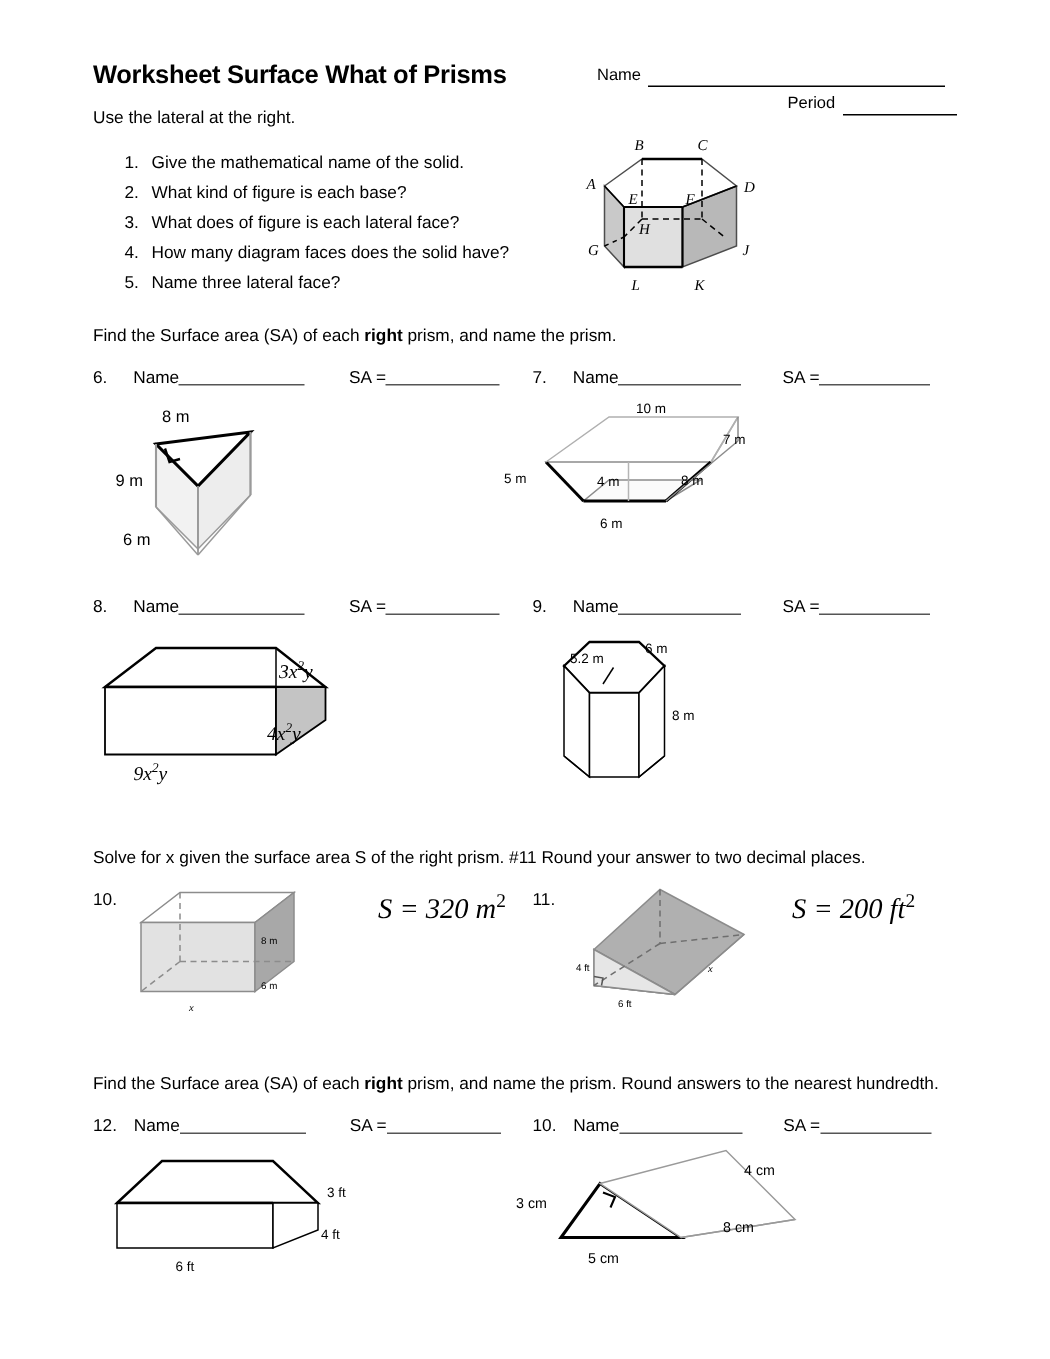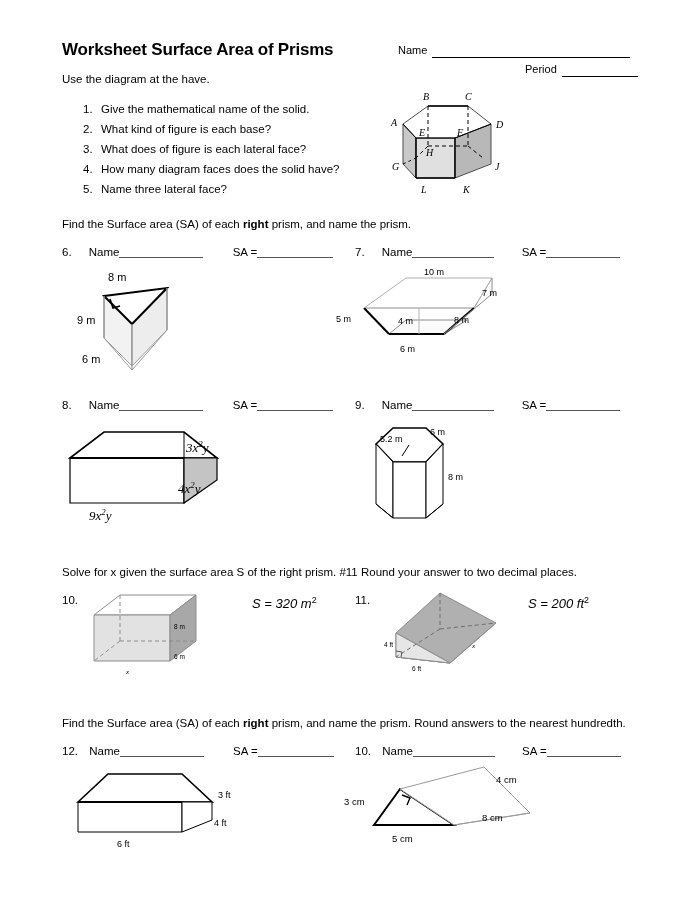--- a/index.html
+++ b/index.html
@@ -6,43 +6,43 @@
   body{
     width:700px;height:906px;position:relative;
     font-family:"Liberation Sans", sans-serif;
     color:#000;-webkit-font-smoothing:antialiased;
   }
   .page{position:absolute;inset:0;}
   .abs{position:absolute;}
   .t{font-size:11.5px;line-height:1.25;white-space:nowrap;}
   .title{font-size:17px;font-weight:bold;letter-spacing:-.2px;}
   .lbl{font-size:11px;white-space:nowrap;}
-  .serif{font-family:Liberation Sans, sans-serif;font-style:italic;font-size:13px;white-space:nowrap;}
+  .serif{font-family:Liberation Serif, serif;font-style:italic;font-size:19px;white-space:nowrap;}
   .serif .up{font-style:italic;}
   .blank{display:inline-block;border-bottom:1px solid #555;height:11px;vertical-align:-2px;}
   b.rt{font-weight:bold;}
   sup{font-size:.68em;vertical-align:super;line-height:0;}
   .mathvar{font-family:"Liberation Serif", serif;font-style:italic;}
   svg{display:block;overflow:visible;}
   .qrow{font-size:11.5px;white-space:nowrap;margin-left:21px;}
 </style>
 </head>
 <body>
 
 <div class="page">
 
-  <div class="abs title" style="left:62px;top:40px;">Worksheet Surface Area of Prisms</div>
+  <div class="abs title" style="left:62px;top:40px;">Worksheet Surface What of Prisms</div>
 
   <div class="abs lbl" style="left:398px;top:44px;">Name</div>
   <div class="abs" style="left:432px;top:57px;width:198px;border-bottom:1px solid #000;"></div>
 
   <div class="abs lbl" style="left:525px;top:63px;">Period</div>
   <div class="abs" style="left:562px;top:76px;width:76px;border-bottom:1px solid #000;"></div>
 
-  <div class="abs t" style="left:62px;top:72px;">Use the diagram at the have.</div>
+  <div class="abs t" style="left:62px;top:72px;">Use the lateral at the right.</div>
 
   <div class="abs qrow" style="left:62px;top:103px;">
     <span style="display:inline-block;width:18px;">1.</span><span>Give the mathematical name of the solid.</span>
   </div>
   <div class="abs qrow" style="left:62px;top:123px;">
     <span style="display:inline-block;width:18px;">2.</span><span>What kind of figure is each base?</span>
   </div>
   <div class="abs qrow" style="left:62px;top:143px;">
     <span style="display:inline-block;width:18px;">3.</span><span>What does of figure is each lateral face?</span>
   </div>

